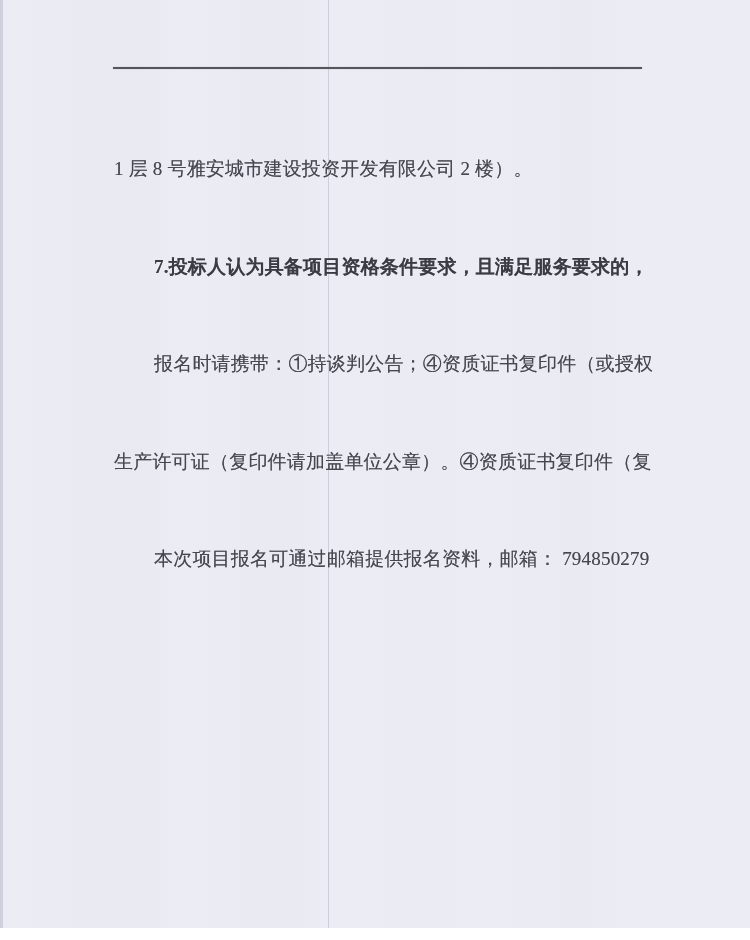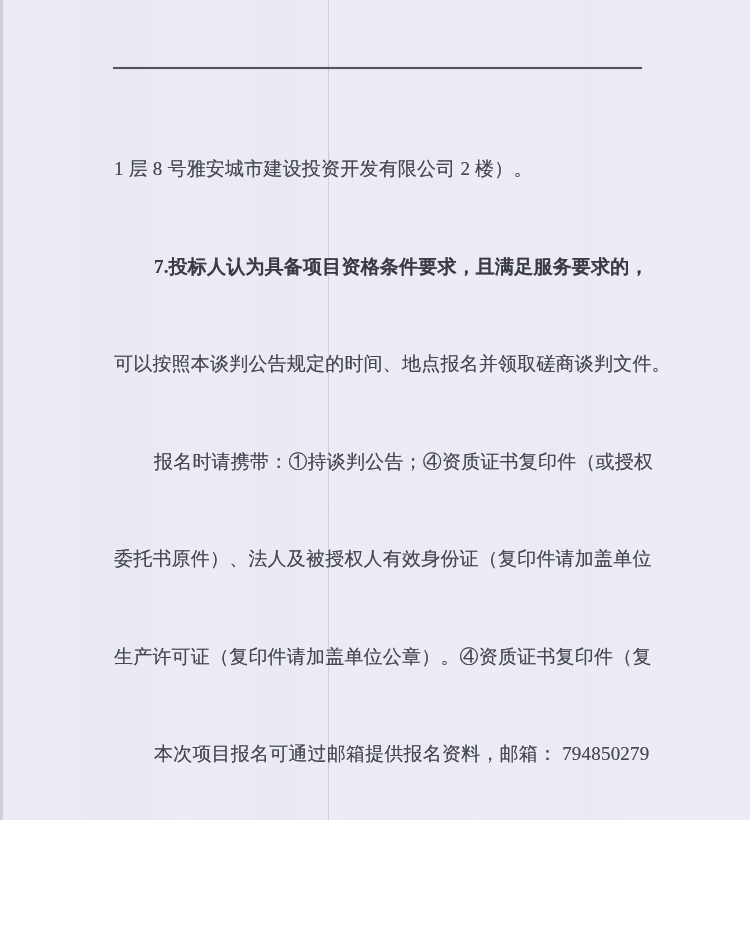--- a/index.html
+++ b/index.html
@@ -8,21 +8,21 @@
   }
   body {
     width: 750px;
     height: 940px;
     font-family: "Liberation Serif", "DejaVu Serif", serif;
     overflow: hidden;
   }
   .scan-page {
     position: relative;
     width: 750px;
-    height: 820px;
+    height: 928px;
     background-color: #ecedf4;
     
     background-image:
       linear-gradient(90deg,
         rgba(214,214,226,0.45) 0px, rgba(236,237,244,0) 4px),
       linear-gradient(90deg,
         rgba(255,255,255,0) 0%,
         rgba(226,227,236,0.35) 18%,
         rgba(255,255,255,0) 24%,
         rgba(228,229,238,0.4) 38%,
@@ -89,23 +89,21 @@
 <div class="scan-page">
 
   <div class="edge-shade-left"></div>
   <div class="fold-line"></div>
 
   <div class="top-rule"></div>
 
   <div class="text-block">
     <div class="line">1 层 8 号雅安城市建设投资开发有限公司 2 楼）。</div>
     <div class="line indent semibold">7.投标人认为具备项目资格条件要求，且满足服务要求的，</div>
-    <div class="line">可以按照本谈判公告规定的时间、地点报名并领取磋商谈判文件。</div>
     <div class="line indent">报名时请携带：①持谈判公告；④资质证书复印件（或授权</div>
-    <div class="line">委托书原件）、法人及被授权人有效身份证（复印件请加盖单位</div>
     <div class="line">生产许可证（复印件请加盖单位公章）。④资质证书复印件（复</div>
     <div class="line indent">本次项目报名可通过邮箱提供报名资料，邮箱： 794850279</div>
     
     
     
     
     
     
     
     

